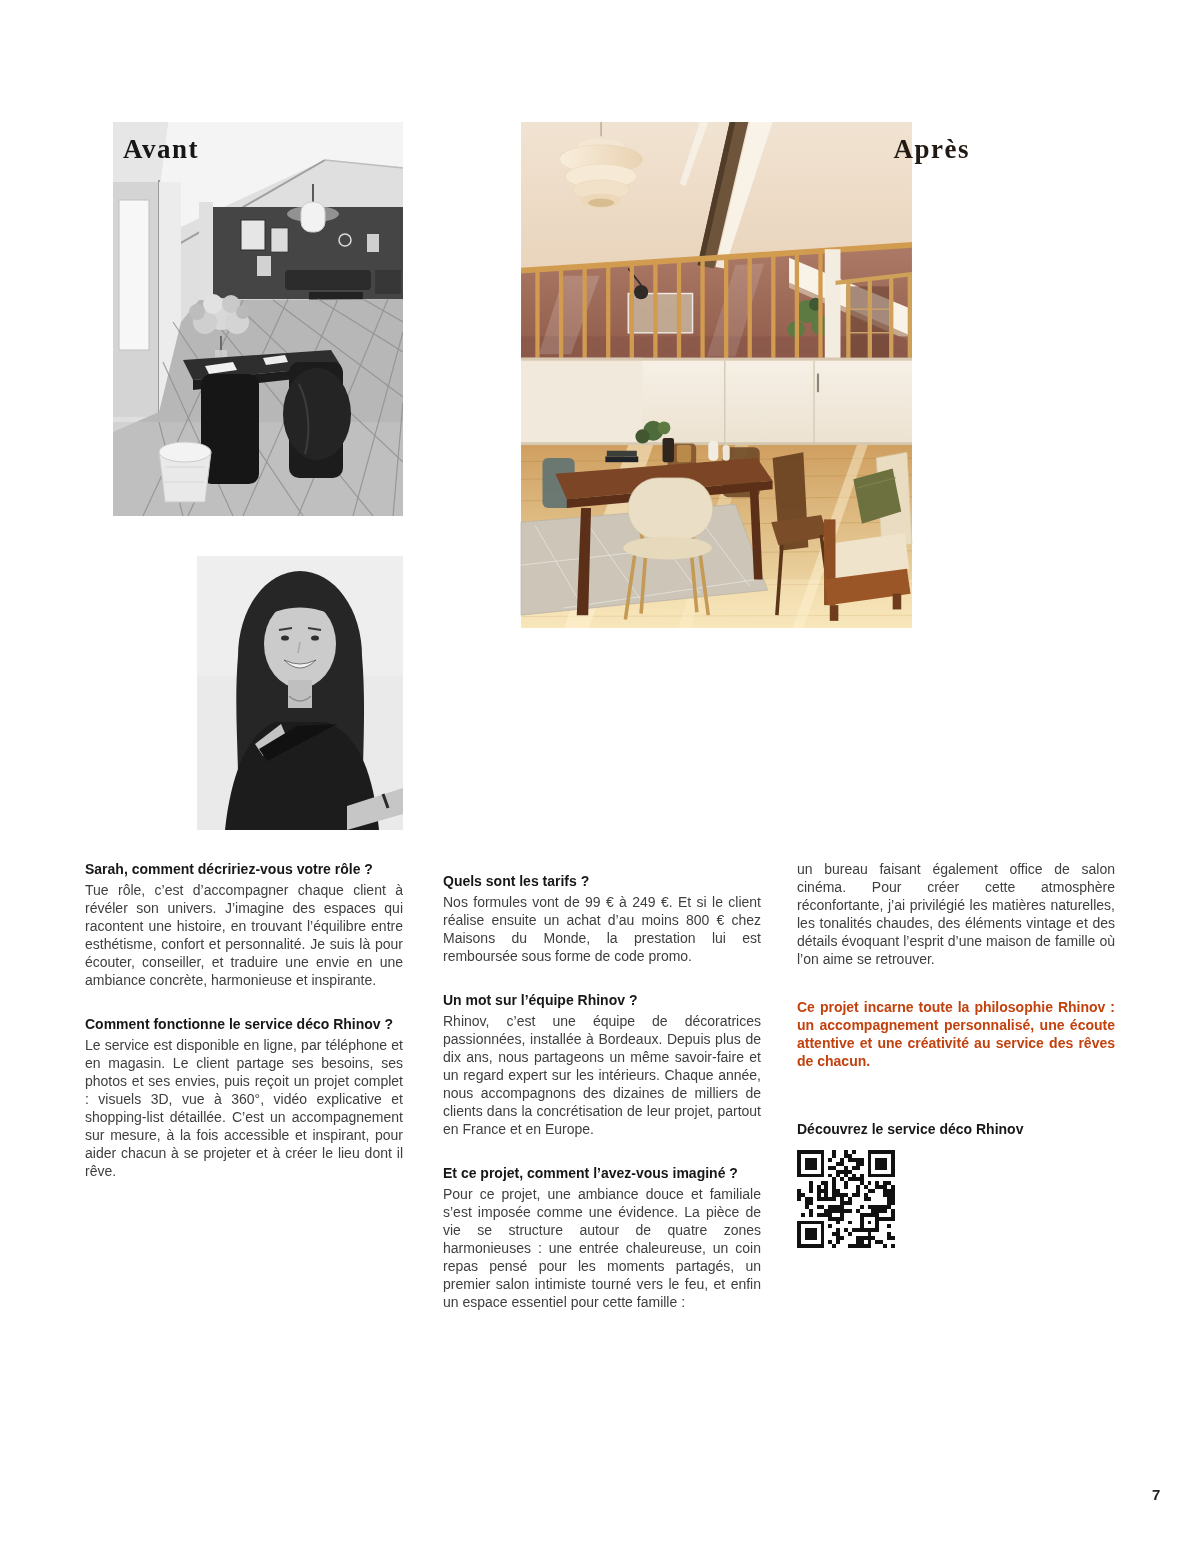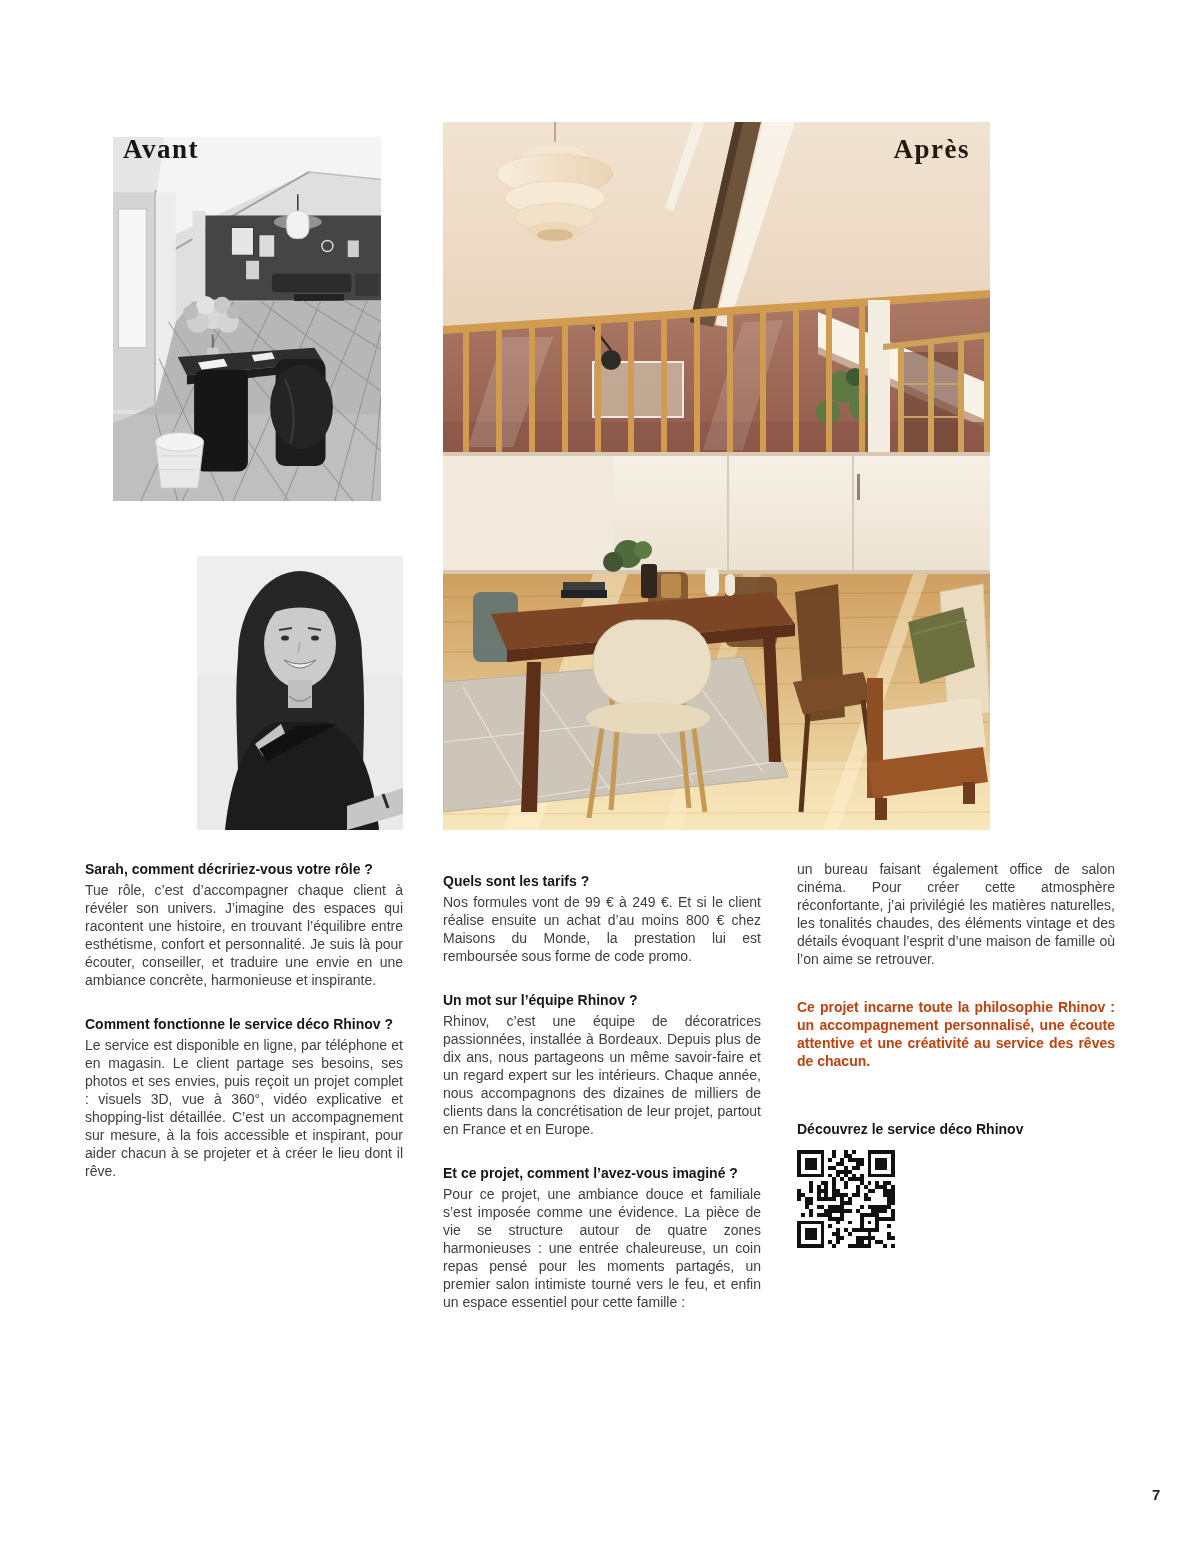--- a/index.html
+++ b/index.html
@@ -1,22 +1,22 @@
 <!DOCTYPE html>
 <html lang="fr"><head>
 <meta charset="utf-8">
 <style>
   html,body{margin:0;padding:0;background:#ffffff;}
   .page{position:relative;width:1200px;height:1543px;background:#ffffff;overflow:hidden;
         font-family:"Liberation Sans",sans-serif;}
   
   .photo{position:absolute;overflow:hidden;}
   .photo svg{display:block;width:100%;height:100%;}
-  .photo-before{left:113px;top:122px;width:268px;height:394px;}
-  .photo-after{left:443px;top:122px;width:547px;height:708px;}
+  .photo-before{left:113px;top:122px;width:290px;height:394px;}
+  .photo-after{left:443px;top:122px;width:547px;height:506px;}
   .photo-portrait{left:197px;top:556px;width:206px;height:274px;}
   .photo-label{position:absolute;font-family:"Liberation Serif",serif;font-weight:700;
                font-size:27px;letter-spacing:1.5px;color:#221a12;}
   .label-before{left:10px;top:12px;color:#161616;}
   .label-after{right:20px;top:12px;}
   
   .col{position:absolute;top:860px;width:318px;font-size:14px;line-height:18px;
        color:#3e3e3e;text-align:justify;}
   .col-1{left:85px;}
   .col-2{left:443px;margin-top:12px;}

